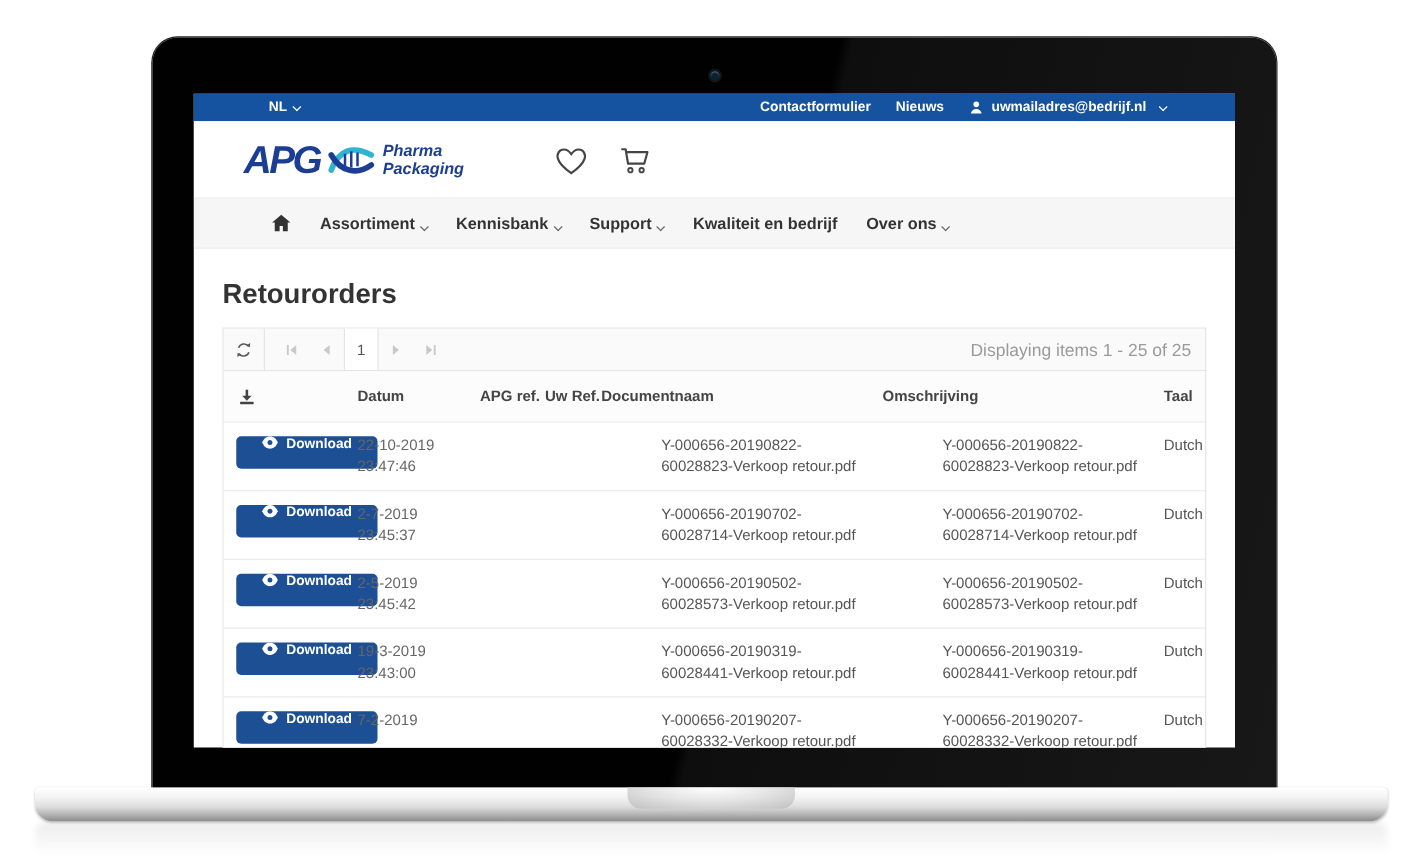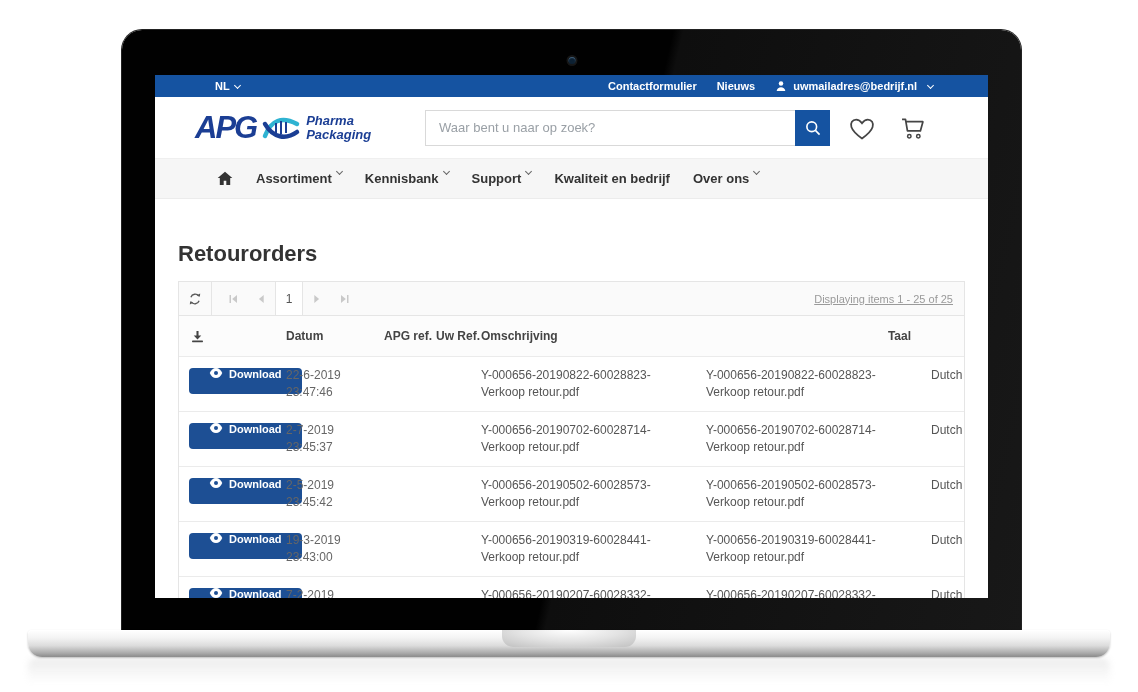--- a/index.html
+++ b/index.html
@@ -54,47 +54,47 @@
   .searchwrap input::placeholder { color: #9aa0a6; }
   .searchbtn { width: 35px; background: #1553a1; border: none; display: flex; align-items: center;
     justify-content: center; cursor: pointer; }
   .hicons { display: flex; align-items: center; gap: 22px; margin-left: 18px; }
   .hicon { cursor: pointer; display: flex; }
 
   
   .mainnav { height: 41px; background: #f6f6f6; border-top: 1px solid #efefef;
     border-bottom: 1px solid #ececec; display: flex; align-items: center; gap: 23px;
     padding: 0 20px 0 62px; font-size: 13px; font-weight: 700; color: #333; }
-  .nav-item { display: flex; align-items: flex-start; cursor: pointer; white-space: nowrap; }
+  .nav-item { display: flex; align-items: flex-end; cursor: pointer; white-space: nowrap; }
   .nav-item .caret { color: #666; top: -2px; }
   .home-link { display: flex; cursor: pointer; }
 
   
   .main { padding: 0 23px; }
-  .page-title { font-size: 22px; font-weight: 600; color: #333; margin: 42px 0 14px 0; }
+  .page-title { font-size: 22px; font-weight: 600; color: #333; margin: 23px 0 14px 0; }
 
   .panel { border: 1px solid #e5e5e5; background: #fff; }
   .toolbar { height: 34px; background: #fafafa; display: flex; align-items: stretch;
     border-bottom: 1px solid #e5e5e5; }
   .tb-refresh { width: 33px; border-right: 1px solid #e5e5e5; display: flex;
     align-items: center; justify-content: center; cursor: pointer; }
   .pager { display: flex; align-items: stretch; margin-left: 7px; }
   .pbtn { width: 28px; display: flex; align-items: center; justify-content: center; cursor: pointer; }
   .pcur { width: 28px; background: #fff; border-left: 1px solid #e5e5e5;
     border-right: 1px solid #e5e5e5; display: flex; align-items: center; justify-content: center;
     font-size: 12px; color: #555; }
-  .tb-status { margin-left: auto; align-self: center; padding-right: 11px; font-size: 11px;
-    color: #9a9a9a; text-decoration: underline; }
+  .tb-status { margin-left: auto; align-self: center; padding-right: 11px; font-size: 14px;
+    color: #9a9a9a; }
 
   .grid-cols { display: grid; grid-template-columns: 107px 98px 52px 45px 225px 225px 1fr; }
   .thead { height: 40px; align-items: center; background: #fcfcfc; font-size: 12px;
     color: #444; font-weight: 600; }
   .th-dl { padding-left: 11px; display: flex; }
   .cell-lang, .th-lang { text-align: right; padding-right: 20px; }
-  .cell-doc { padding-right: 18px; word-wrap: break-word; }
+  .cell-doc { padding-right: 18px; word-wrap: break-word; margin-left: 48px; }
 
   .trow { border-top: 1px solid #ebebeb; min-height: 55px; padding: 10px 0 10px 0;
     align-items: start; background: #fff; }
   .cell { font-size: 12px; color: #666; line-height: 17px; }
   .cell-doc, .cell-lang { color: #555; }
   .cell-btn { padding-left: 10px; padding-top: 1px; }
   .dl-btn { height: 26px; padding: 0 20px; background: #1d4f94; color: #fff; border: none;
     border-radius: 4px; font-size: 11px; font-weight: 700; display: flex; align-items: flex-start;
     gap: 6px; cursor: pointer; font-family: "Liberation Sans", sans-serif; }
 </style>
@@ -132,29 +132,20 @@
           <span class="logo-apg">APG</span>
           <svg width="42" height="34" viewBox="0 0 42 34">
             <path d="M5 25 C11 9 22 5 37 13" stroke="#2fb3d2" stroke-width="4.5" fill="none" stroke-linecap="round"></path>
             <path d="M5 13 C13 27 26 29 37 21" stroke="#1b3e94" stroke-width="4.5" fill="none" stroke-linecap="round"></path>
             <path d="M16 12v11M21 10v13M26 11v11" stroke="#1b3e94" stroke-width="2"></path>
           </svg>
           <div class="logo-tagline">
             <div>Pharma</div>
             <div>Packaging</div>
           </div>
-        </div>
-        <div class="searchwrap">
-          <input type="text" placeholder="Waar bent u naar op zoek?" style="">
-          <button class="searchbtn">
-            <svg width="18" height="18" viewBox="0 0 20 20">
-              <circle cx="8.6" cy="8.6" r="5.4" fill="none" stroke="#fff" stroke-width="1.8"></circle>
-              <path d="M12.7 12.7l4.6 4.6" stroke="#fff" stroke-width="1.8"></path>
-            </svg>
-          </button>
         </div>
         <div class="hicons">
           <span class="hicon">
             <svg width="28" height="26" viewBox="0 0 24 22">
               <path d="M12 20C12 20 4.4 14.7 2.9 10.2 1.8 6.8 3.8 3.8 7 3.8c2 0 3.6 1.2 5 3.2 1.4-2 3-3.2 5-3.2 3.2 0 5.2 3 4.1 6.4C19.6 14.7 12 20 12 20z" fill="none" stroke="#454545" stroke-width="1.5"></path>
             </svg>
           </span>
           <span class="hicon">
             <svg width="30" height="27" viewBox="0 0 26 23">
               <path d="M3.5 4.5h3l1.7 10h11.2l2.2-8H7.2" fill="none" stroke="#454545" stroke-width="1.5" stroke-linejoin="round"></path>
@@ -237,36 +228,37 @@
           <div class="grid-cols thead">
             <span class="th-dl">
               <svg width="15" height="15" viewBox="0 0 16 16">
                 <path d="M6.9 2h2.2v5h2.9L8 11.2 4 7h2.9z" fill="#444"></path>
                 <rect x="2.2" y="12.2" width="11.6" height="2" rx=".5" fill="#444"></rect>
               </svg>
             </span>
             <span>Datum</span>
             <span>APG ref.</span>
             <span>Uw Ref.</span>
+            <span>Documentnaam</span>
             <span>Omschrijving</span>
             <span class="th-lang">Taal</span>
           </div>
 
           <div class="grid-cols trow">
             <div class="cell cell-btn">
               <button class="dl-btn">
                 <svg width="14" height="10" viewBox="0 0 16 12">
                   <path d="M8 0C4.7 0 1.9 2.4.5 6c1.4 3.6 4.2 6 7.5 6s6.1-2.4 7.5-6C14.1 2.4 11.3 0 8 0z" fill="#fff"></path>
                   <circle cx="8" cy="6" r="2.4" fill="#1d4f94"></circle>
                 </svg>
                 <span>Download</span>
               </button>
             </div>
             <div class="cell">
-              <div>22-6-2019</div>
+              <div>22-10-2019</div>
                 <div>23:47:46</div>
             </div>
             <div class="cell"></div>
             <div class="cell"></div>
             <div class="cell cell-doc">Y-000656-20190822-60028823-Verkoop retour.pdf</div>
             <div class="cell cell-doc">Y-000656-20190822-60028823-Verkoop retour.pdf</div>
             <div class="cell cell-lang">Dutch</div>
           </div>
 
           <div class="grid-cols trow">

